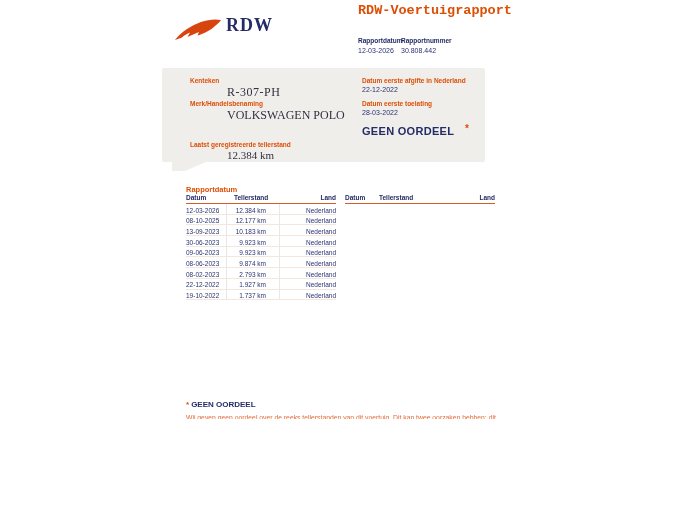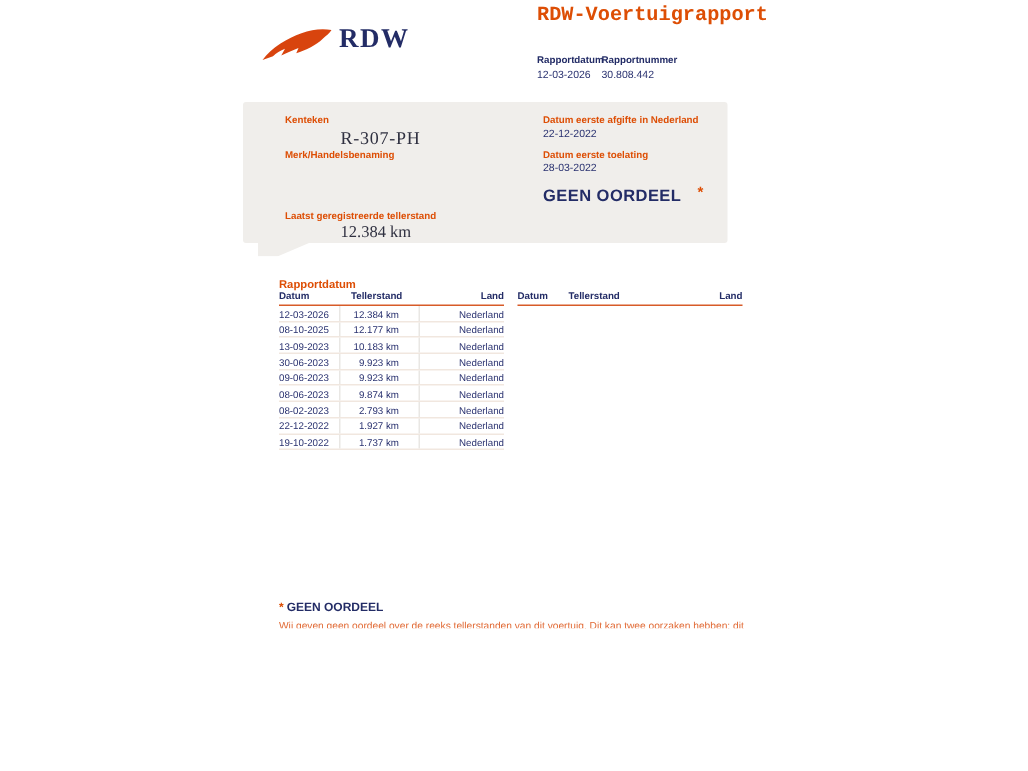--- a/index.html
+++ b/index.html
@@ -80,20 +80,21 @@
 
   <div class="abs meta-label" style="left:358px;top:38px;">Rapportdatum</div>
   <div class="abs meta-label" style="left:401px;top:38px;">Rapportnummer</div>
   <div class="abs meta-value" style="left:358px;top:47px;">12-03-2026</div>
   <div class="abs meta-value" style="left:401px;top:47px;">30.808.442</div>
 
   <div class="card">
     <div class="lbl" style="left:28px;top:9px;">Kenteken</div>
     <div class="val-serif" style="left:28px;top:17px;font-size:12px;letter-spacing:.5px;">R-307-PH</div>
     <div class="lbl" style="left:28px;top:32px;">Merk/Handelsbenaming</div>
+    <div class="val-serif" style="left:28px;top:40px;font-size:12px;">VOLKSWAGEN POLO</div>
     <div class="lbl" style="left:28px;top:73px;">Laatst geregistreerde tellerstand</div>
     <div class="val-serif" style="left:28px;top:81px;font-size:11px;">12.384 km</div>
 
     <div class="lbl" style="left:200px;top:9px;">Datum eerste afgifte in Nederland</div>
     <div class="val-sans" style="left:200px;top:18px;">22-12-2022</div>
     <div class="lbl" style="left:200px;top:32px;">Datum eerste toelating</div>
     <div class="val-sans" style="left:200px;top:41px;">28-03-2022</div>
 
     <div class="verdict">GEEN OORDEEL</div>
     <div class="verdict-mark">*</div>

